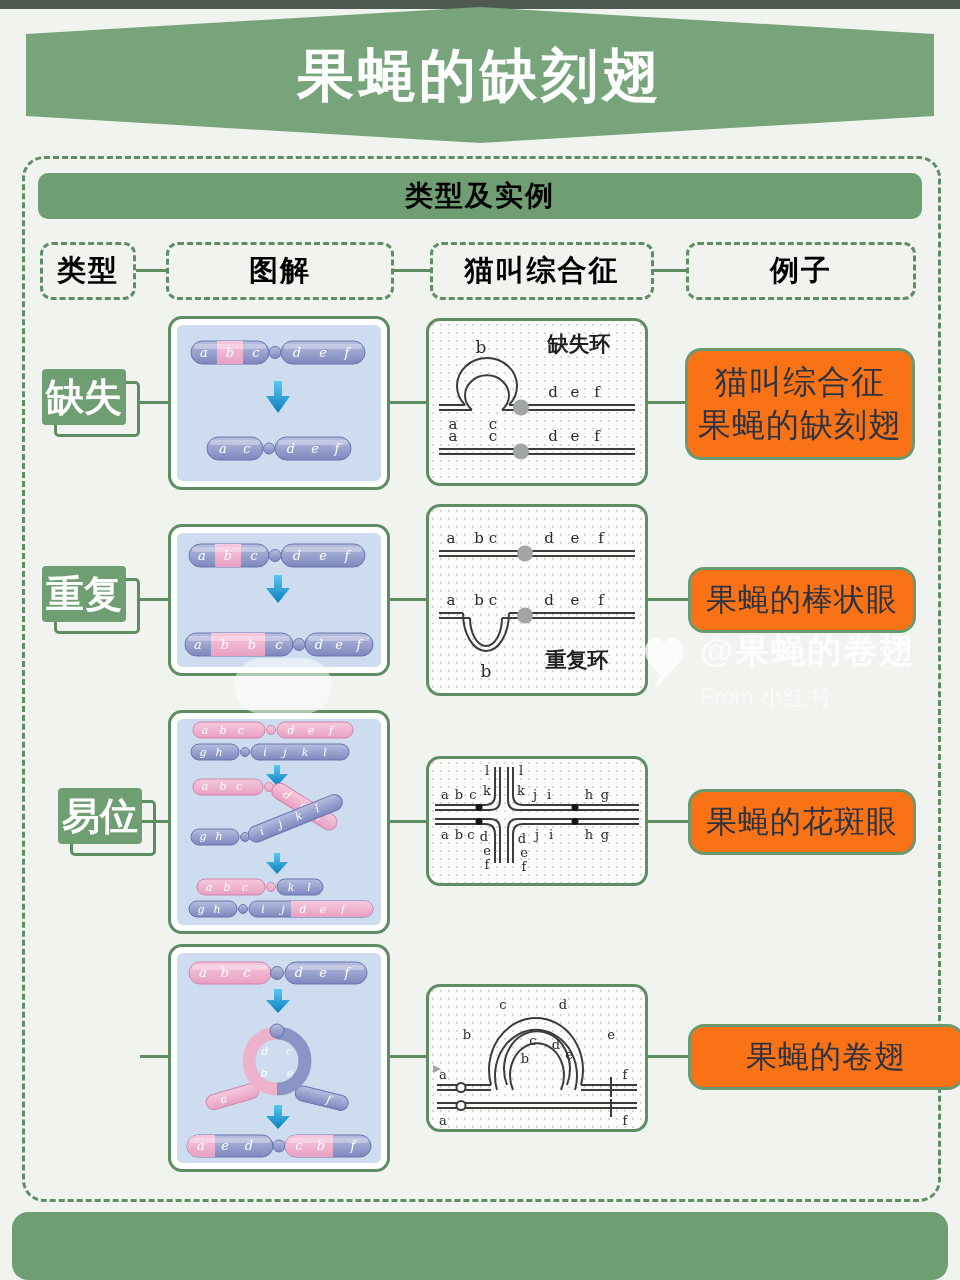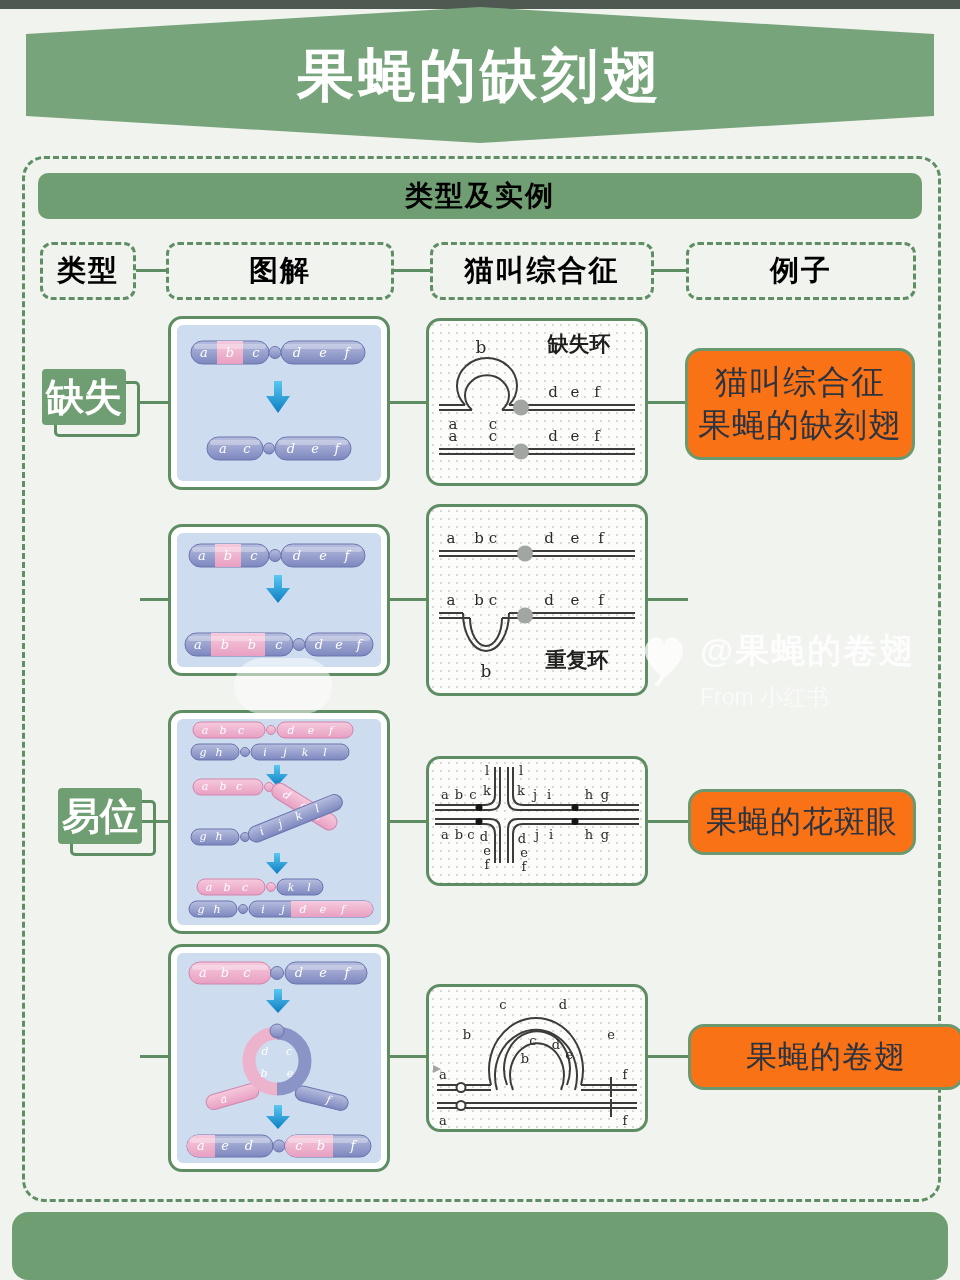--- a/index.html
+++ b/index.html
@@ -168,20 +168,24 @@
       <text class="syn-letter" x="146" y="120">e</text>
       <text class="syn-letter" x="168" y="120">f</text>
     </svg>
   </div>
 
   <div class="abs ex-box two" style="left:685px;top:348px;width:230px;height:112px">
     <div>猫叫综合征</div>
     <div>果蝇的缺刻翅</div>
   </div>
 
+  <div class="abs type-wrap" style="left:42px;top:566px">
+    <div class="type-shadow"></div>
+    <div class="type-face">重复</div>
+  </div>
   <div class="abs connector" style="left:140px;top:598px;width:28px"></div>
   <div class="abs connector" style="left:390px;top:598px;width:36px"></div>
   <div class="abs connector" style="left:648px;top:598px;width:40px"></div>
 
   <div class="abs diagram-box" style="left:168px;top:524px;width:222px;height:152px">
     <div class="diagram-inner">
       <svg width="204" height="134" viewBox="0 0 204 134">
         <g>
           <rect x="12" y="11" width="80" height="23" rx="11.5" fill="url(#gB)" stroke="#6b74ae"></rect>
           <rect x="38" y="11" width="26" height="23" fill="url(#gP)" clip-path="url(#r2c1)"></rect>
@@ -238,20 +242,23 @@
       <path class="sline" d="M34,106 A23,38 0 1 0 80,106"></path>
       <path class="sline" d="M41,111 A16,28 0 1 0 73,111"></path>
       <path class="sline" d="M80,106 H206"></path>
         <path class="sline" d="M73,111 H206"></path>
       <circle class="graydot" cx="96" cy="108.5" r="8"></circle>
       <text class="syn-letter" style="font-size:17px" x="57" y="170">b</text>
       <text class="syn-cjk" x="148" y="160">重复环</text>
     </svg>
   </div>
 
+  <div class="abs ex-box" style="left:688px;top:567px;width:228px;height:66px">
+    <div>果蝇的棒状眼</div>
+  </div>
 
   <div class="abs type-wrap" style="left:58px;top:788px">
     <div class="type-shadow"></div>
     <div class="type-face">易位</div>
   </div>
   <div class="abs connector" style="left:140px;top:820px;width:28px"></div>
   <div class="abs connector" style="left:390px;top:820px;width:36px"></div>
   <div class="abs connector" style="left:648px;top:820px;width:40px"></div>
 
   <div class="abs diagram-box" style="left:168px;top:710px;width:222px;height:224px">

